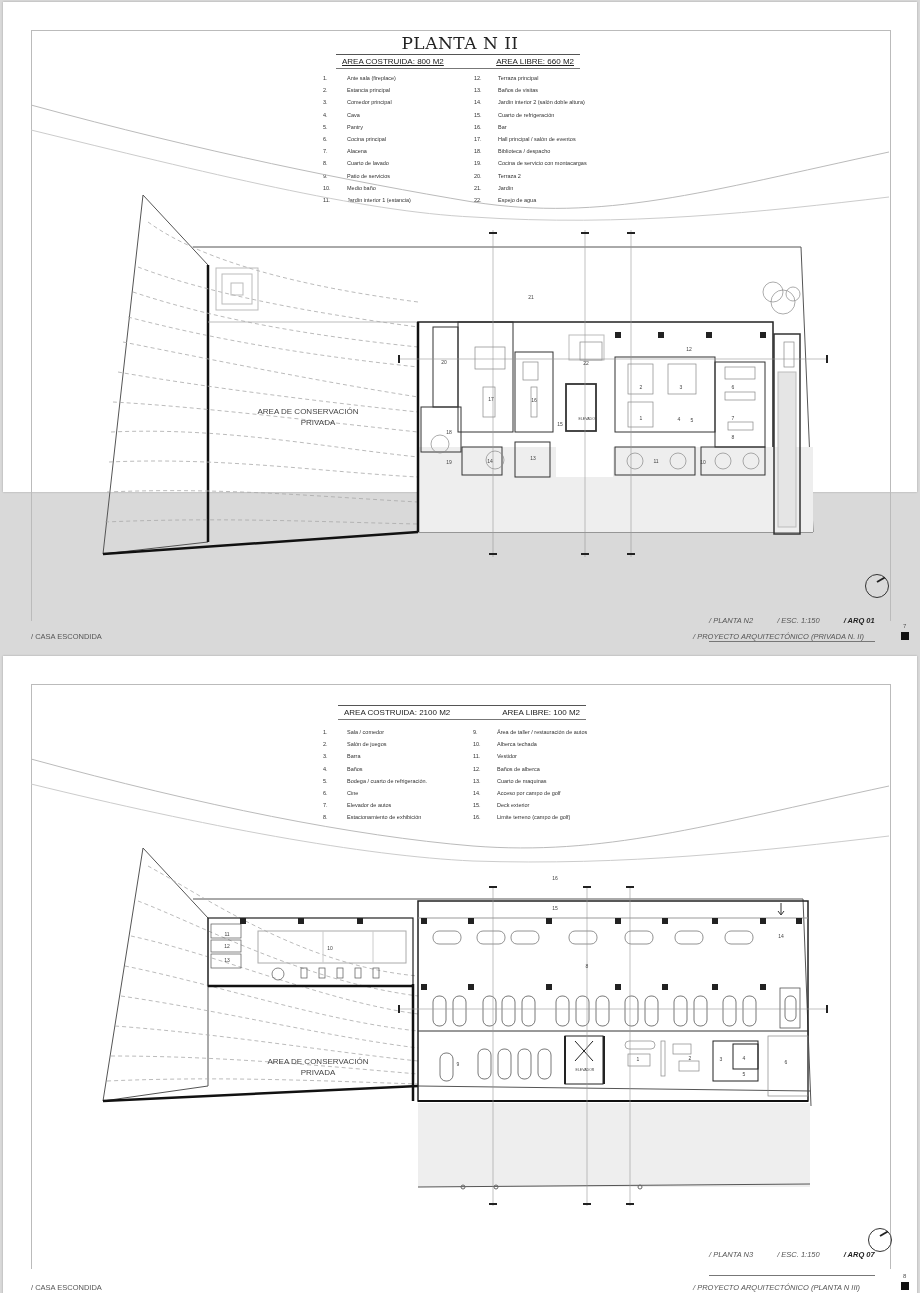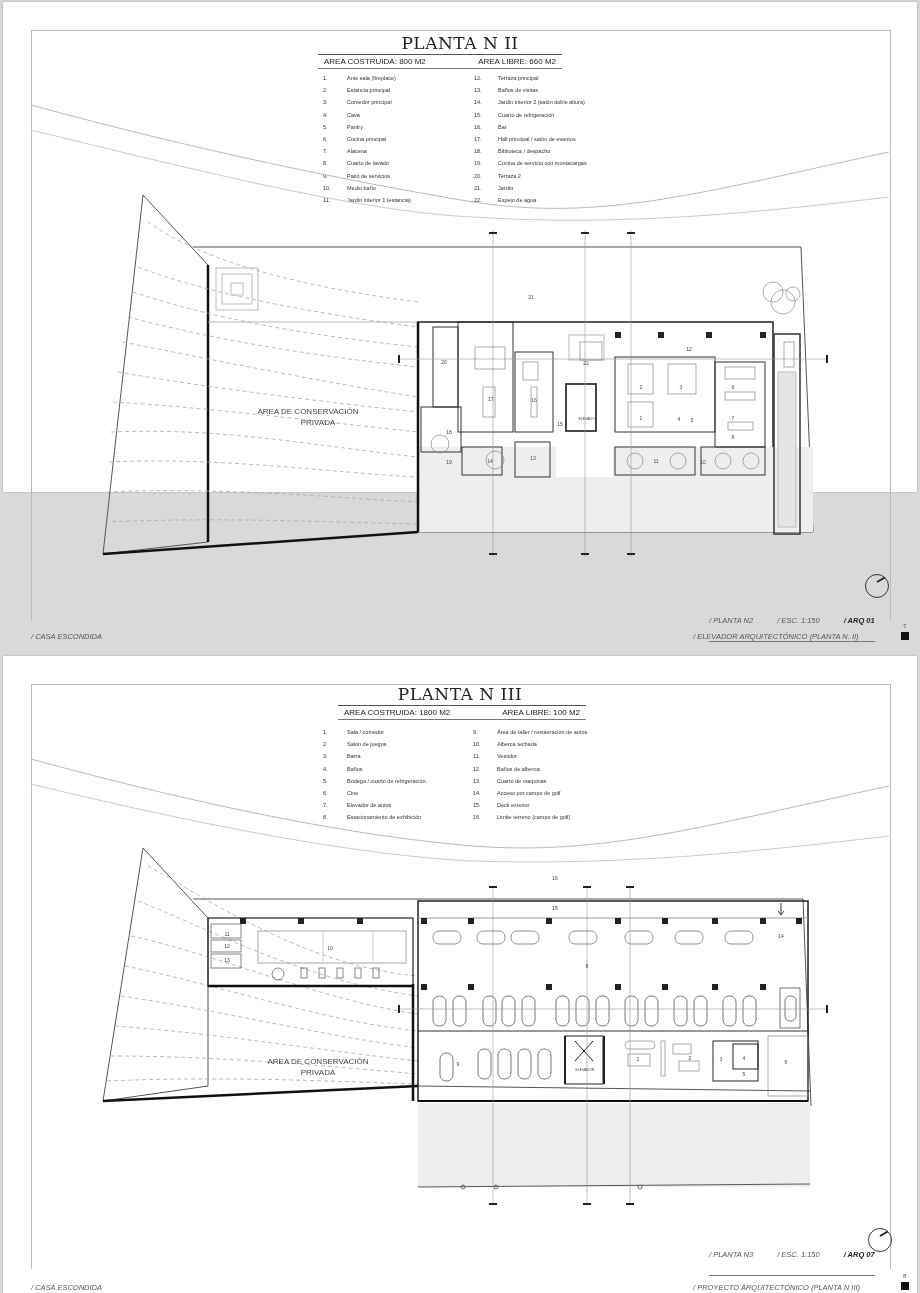--- a/index.html
+++ b/index.html
@@ -10,38 +10,38 @@
   .frame{position:absolute;left:28px;top:28px;width:858px;border:1px solid #bbb;border-bottom:none;}
   #page1 .frame{height:590px;}
   #page2 .frame{height:584px;}
   .title{position:absolute;left:0;width:100%;text-align:center;font-family:"DejaVu Serif",serif;font-size:17px;letter-spacing:0.5px;color:#222;}
   .area-row{position:absolute;display:flex;justify-content:space-between;font-size:8px;color:#222;border-top:1px solid #555;border-bottom:1px solid #777;padding:2px 6px;box-sizing:border-box;}
   .legend{position:absolute;font-size:5.5px;color:#333;}
   .legend-row{display:flex;height:12.2px;align-items:center;}
   .legend-col{position:absolute;top:0;}
   .num{width:24px;display:inline-block;}
   .plan{position:absolute;left:0;top:0;}
-  .footer-left{position:absolute;font-size:7.5px;font-style:italic;color:#555;}
+  .footer-left{position:absolute;font-size:7.5px;color:#555;}
   .footer-right{position:absolute;font-size:7.5px;font-style:italic;color:#555;}
   .sheet-info{position:absolute;display:flex;gap:24px;font-size:7.5px;font-style:italic;color:#555;border-bottom:1px solid #777;padding-bottom:16px;}
   .sheet-info .arq{font-weight:bold;color:#222;}
   .page-num{position:absolute;font-size:6px;color:#555;}
   .page-mark{position:absolute;width:8px;height:8px;background:#111;}
   .compass{position:absolute;width:22px;height:22px;border:1px solid #333;border-radius:50%;}
   .compass::after{content:"";position:absolute;left:11px;top:6px;width:9px;height:2px;background:#222;transform:rotate(-30deg);transform-origin:left center;}
   .lbl{font-family:"Liberation Sans",sans-serif;fill:#444;}
 </style>
 </head>
 <body>
 
 <div class="page" id="page1">
   <div class="frame"></div>
 
   <div class="title" style="top:31px;">PLANTA N II</div>
-  <div class="area-row" style="left:315px;top:52px;width:244px;">
+  <div class="area-row" style="left:333px;top:52px;width:244px;text-decoration:underline;">
     <span>AREA COSTRUIDA: 800 M2</span>
     <span>AREA LIBRE: 660 M2</span>
   </div>
 
   <div class="legend" style="left:320px;top:70px;width:300px;height:140px;">
     <div class="legend-col" style="left:0;" id="leg1L">
         <div class="legend-row">
           <span class="num">1.</span>
           <span>Ante sala (fireplace)</span>
         </div>
@@ -263,31 +263,30 @@
     </g>
   </svg>
 
   <div class="compass" style="left:862px;top:572px;"></div>
   <div class="sheet-info" style="left:706px;top:614px;">
     <span>/ PLANTA N2</span>
     <span>/ ESC. 1:150</span>
     <span class="arq">/ ARQ 01</span>
   </div>
   <div class="footer-left" style="left:28px;top:630px;">/ CASA ESCONDIDA</div>
-  <div class="footer-right" style="left:690px;top:630px;">/ ELEVADOR ARQUITECTÓNICO (PLANTA N. II)</div>
+  <div class="footer-right" style="left:690px;top:630px;">/ PROYECTO ARQUITECTÓNICO (PRIVADA N. II)</div>
   <div class="page-num" style="left:900px;top:621px;">7</div>
   <div class="page-mark" style="left:898px;top:630px;"></div>
 </div>
 
 <div class="page" id="page2">
   <div class="frame"></div>
 
-  <div class="title" style="top:28px;">PLANTA N III</div>
   <div class="area-row" style="left:335px;top:49px;width:248px;">
-    <span>AREA COSTRUIDA: 1800 M2</span>
+    <span>AREA COSTRUIDA: 2100 M2</span>
     <span>AREA LIBRE: 100 M2</span>
   </div>
 
   <div class="legend" style="left:320px;top:70px;width:300px;height:100px;">
     <div class="legend-col" style="left:0;" id="leg2L">
         <div class="legend-row">
           <span class="num">1.</span>
           <span>Sala / comedor</span>
         </div>
         <div class="legend-row">

